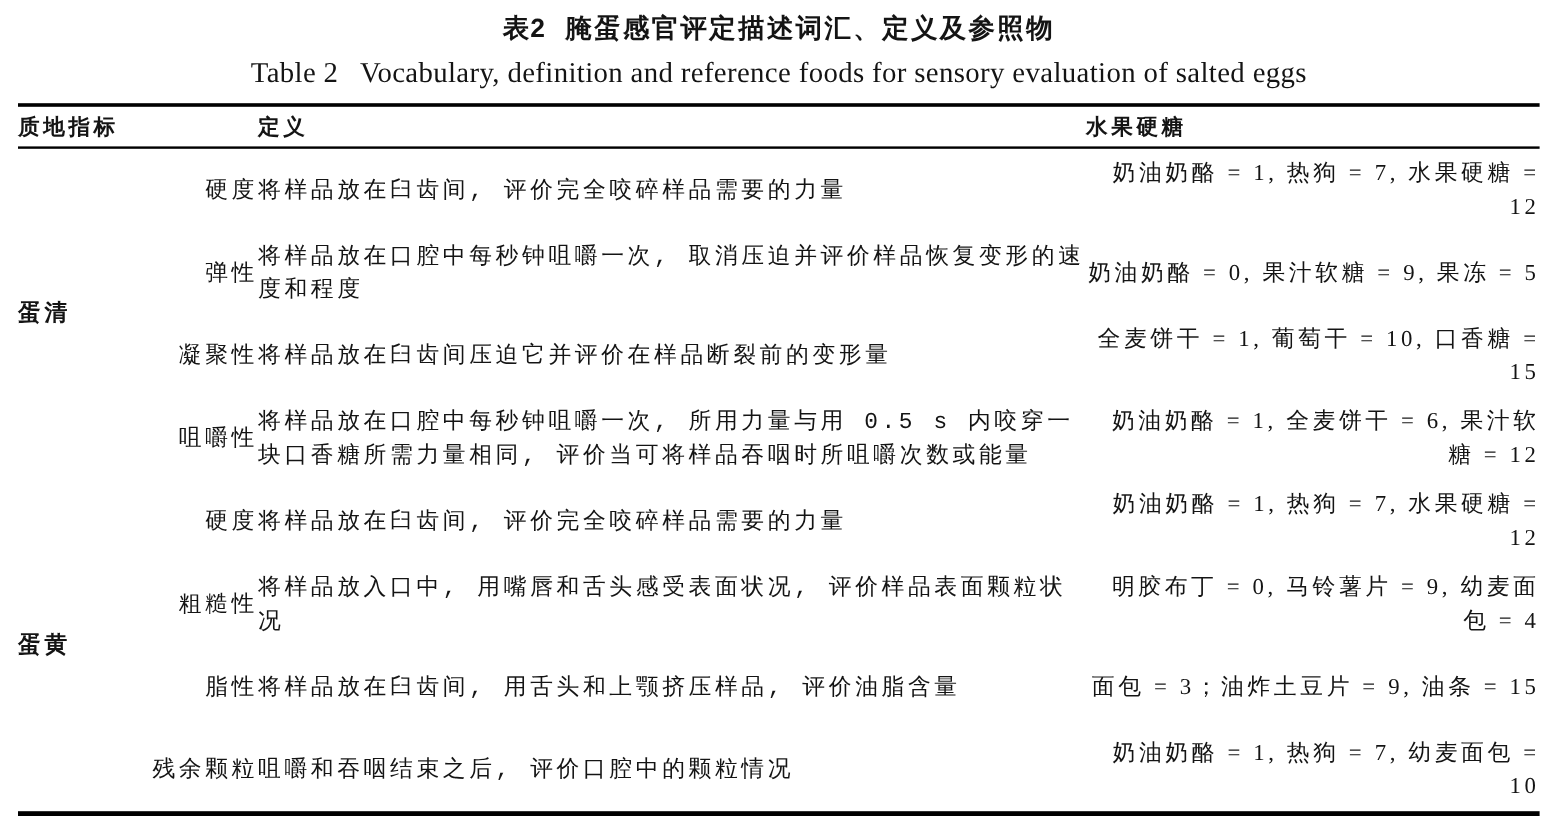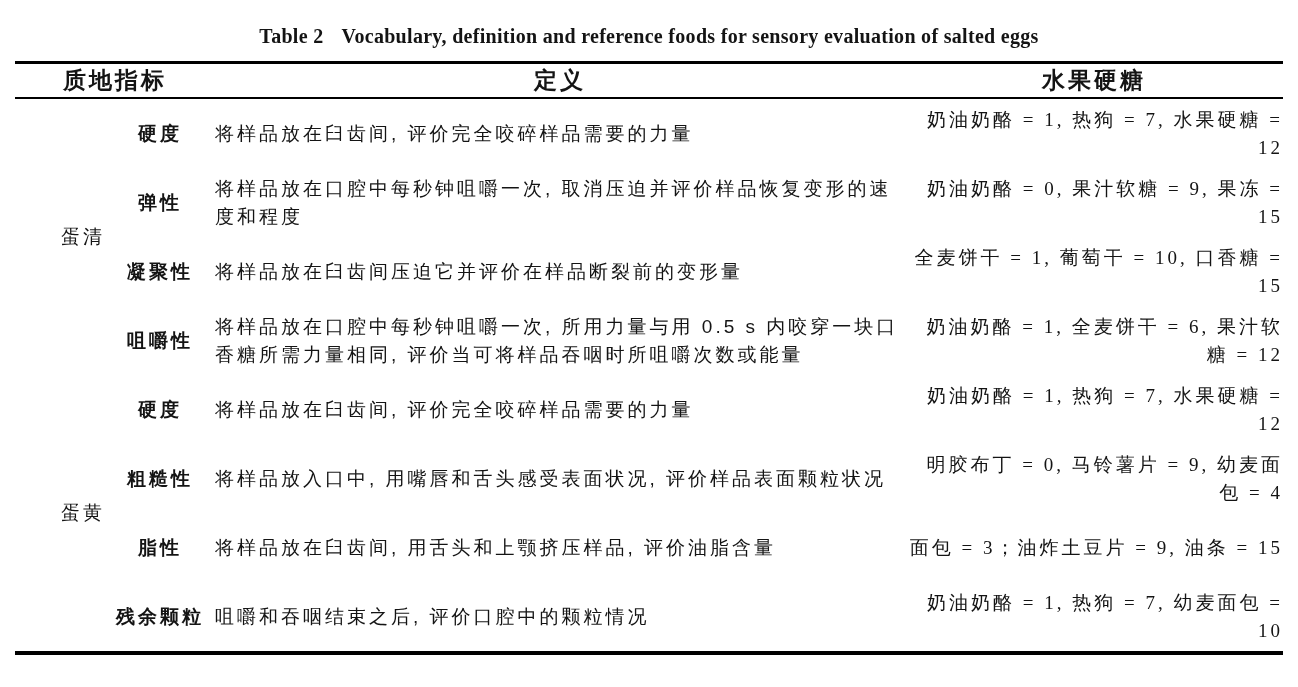--- a/index.html
+++ b/index.html
@@ -22,23 +22,23 @@
     font-size: 22px;
     font-weight: bold;
     letter-spacing: 2px;
     line-height: 26px;
   }
   .title-cn .prefix {
     margin-right: 16px;
     letter-spacing: 1px;
   }
   .title-en {
-    margin-top: 24px;
-    font-size: 20px;
-    font-weight: bold;
+    margin-top: 12px;
+    font-size: 24px;
+    font-weight: normal;
     font-family: "Liberation Serif", serif;
     letter-spacing: 0.3px;
     line-height: 24px;
   }
   .title-en .prefix {
     margin-right: 18px;
   }
   table.sensory {
     border-collapse: collapse;
     table-layout: fixed;
@@ -46,55 +46,58 @@
     margin: 13px 15px 0 15px;
     border-top: 3px solid #000;
     border-bottom: 4px solid #000;
     font-size: 19px;
   }
   table.sensory thead th {
     border-bottom: 2px solid #000;
     height: 33px;
     padding: 0;
     font-weight: bold;
-    font-size: 23px;
+    font-size: 18px;
     letter-spacing: 3px;
-    text-align: center;
+    text-align: left;
     vertical-align: middle;
   }
   table.sensory tbody td {
     height: 69px;
     padding: 0;
     vertical-align: middle;
     letter-spacing: 3px;
     line-height: 28px;
   }
   td.group-cell {
+    text-align: left;
+    font-weight: bold;
+  }
+  td.ind-cell {
     text-align: right;
     font-weight: normal;
   }
-  td.ind-cell {
-    text-align: center;
-    font-weight: bold;
-  }
   td.def-cell {
-    font-family: Liberation Sans, sans-serif;
+    font-family: Liberation Mono, monospace;
     padding-right: 28px;
     text-align: left;
   }
   td.ref-cell {
     font-family: "Liberation Serif", serif;
     padding-right: 18px;
     text-align: right;
   }
 </style>
 </head>
 <body>
 
 <div class="titles">
+  <div class="title-cn">
+    <span class="prefix">表2</span><span>腌蛋感官评定描述词汇、定义及参照物</span>
+  </div>
   <div class="title-en">
     <span class="prefix">Table 2</span><span>Vocabulary, definition and reference foods for sensory evaluation of salted eggs</span>
   </div>
 </div>
 
 <table class="sensory">
   <colgroup>
     <col style="width:90px">
     <col style="width:110px">
     <col style="width:690px">
@@ -110,21 +113,21 @@
   <tbody>
     <tr>
       <td class="group-cell" rowspan="4">蛋清</td>
       <td class="ind-cell">硬度</td>
       <td class="def-cell">将样品放在臼齿间, 评价完全咬碎样品需要的力量</td>
       <td class="ref-cell">奶油奶酪 = 1, 热狗 = 7, 水果硬糖 = 12</td>
     </tr>
     <tr>
       <td class="ind-cell">弹性</td>
       <td class="def-cell">将样品放在口腔中每秒钟咀嚼一次, 取消压迫并评价样品恢复变形的速度和程度</td>
-      <td class="ref-cell">奶油奶酪 = 0, 果汁软糖 = 9, 果冻 = 15</td>
+      <td class="ref-cell">奶油奶酪 = 0, 果汁软糖 = 9, 果冻 = 5</td>
     </tr>
     <tr>
       <td class="ind-cell">凝聚性</td>
       <td class="def-cell">将样品放在臼齿间压迫它并评价在样品断裂前的变形量</td>
       <td class="ref-cell">全麦饼干 = 1, 葡萄干 = 10, 口香糖 = 15</td>
     </tr>
     <tr>
       <td class="ind-cell">咀嚼性</td>
       <td class="def-cell">将样品放在口腔中每秒钟咀嚼一次, 所用力量与用 0.5 s 内咬穿一块口香糖所需力量相同, 评价当可将样品吞咽时所咀嚼次数或能量</td>
       <td class="ref-cell">奶油奶酪 = 1, 全麦饼干 = 6, 果汁软糖 = 12</td>

